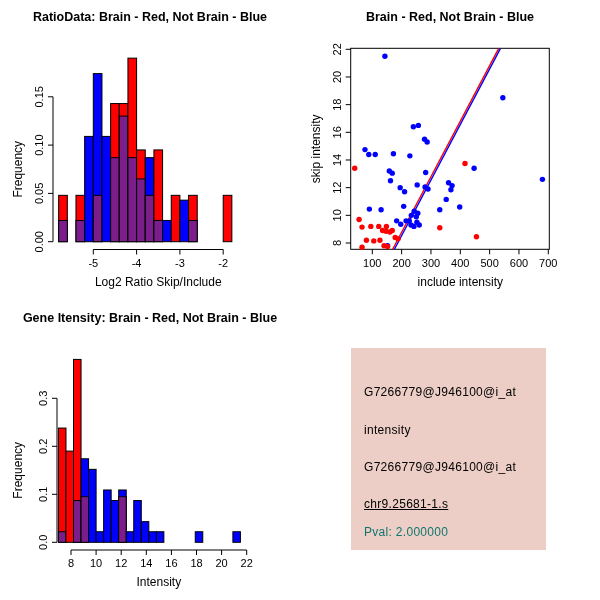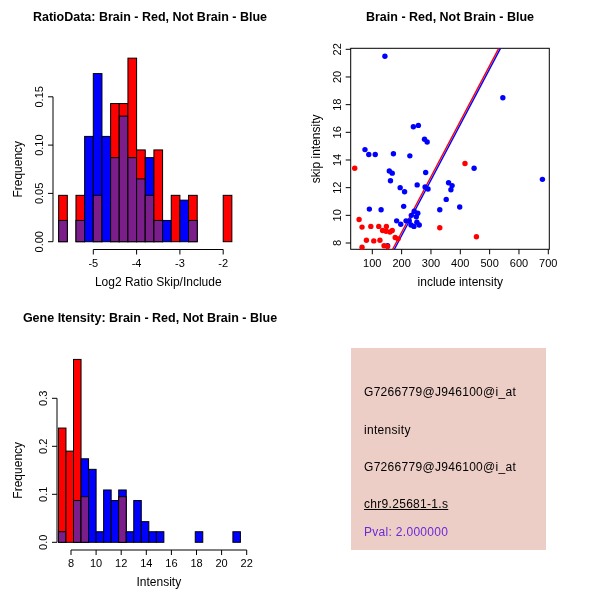--- a/index.html
+++ b/index.html
@@ -227,15 +227,15 @@
         <rect x="156.34000000000003" y="531.74" width="7.53" height="10.559999999999945" fill="#0000FF" stroke="#000" stroke-width="1"></rect>
         <rect x="195.245" y="531.74" width="7.53" height="10.559999999999945" fill="#0000FF" stroke="#000" stroke-width="1"></rect>
         <rect x="232.89499999999998" y="531.74" width="7.53" height="10.559999999999945" fill="#0000FF" stroke="#000" stroke-width="1"></rect>
       </g>
     </svg>
   <div id="info-panel" style="left: 351px; top: 348px; width: 195px; height: 202px; background: rgb(236, 206, 198);">
     <div class="info-line" style="top: 37px; color: rgb(0, 0, 0);">G7266779@J946100@i_at</div>
     <div class="info-line" style="top: 75px; color: rgb(0, 0, 0);">intensity</div>
     <div class="info-line" style="top: 112px; color: rgb(0, 0, 0);">G7266779@J946100@i_at</div>
     <div class="info-line" style="top: 149px; color: rgb(0, 0, 0); text-decoration: underline;">chr9.25681-1.s</div>
-    <div class="info-line" style="top: 177px; color: #6d28d9;">Pval: 2.000000</div>
+    <div class="info-line" style="top: 177px; color: #0f766e;">Pval: 2.000000</div>
   </div>
 </div>
 
 </body></html>

